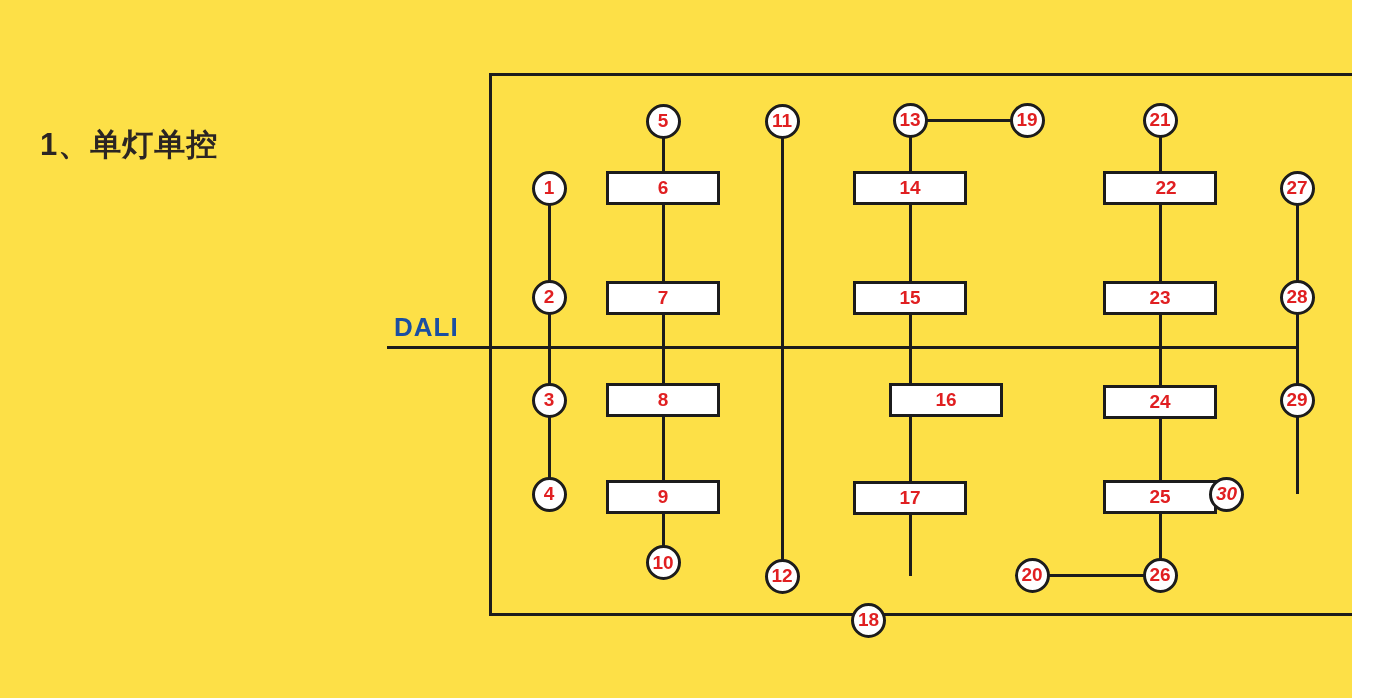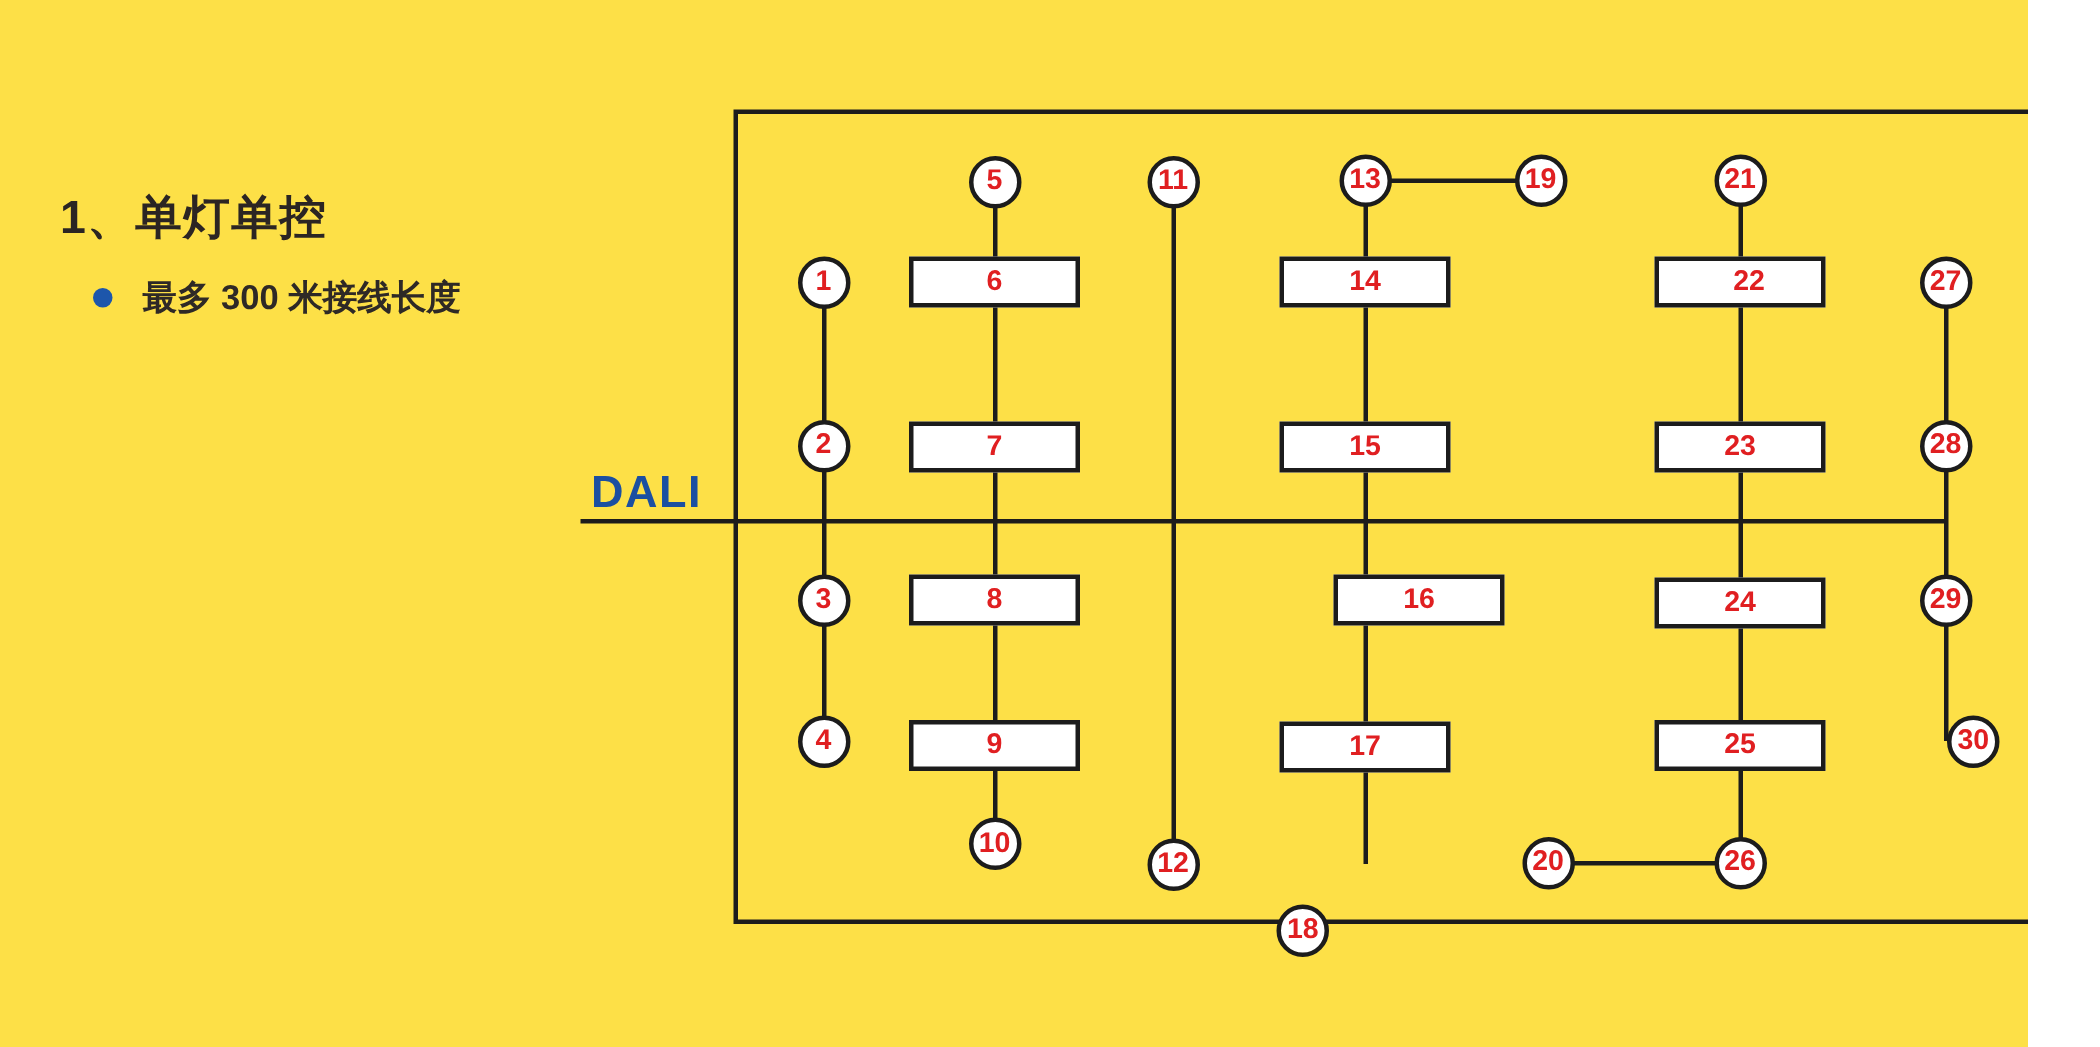--- a/index.html
+++ b/index.html
@@ -48,21 +48,21 @@
     height: 13px;
     border-radius: 50%;
     background: #1d56ab;
     margin-right: 20px;
     flex: 0 0 13px;
   }
   .dali-label {
     position: absolute;
     left: 394px;
     top: 312px;
-    font-size: 30px;
+    font-size: 26px;
     font-weight: 700;
     color: #1b4fa1;
     letter-spacing: 1px;
   }
   .frame {
     position: absolute;
     left: 489px;
     top: 73px;
     width: 879px;
     height: 543px;
@@ -109,24 +109,20 @@
   }
 </style>
 </head>
 <body>
 
 <div class="canvas">
 
   <div class="panel-title">1、单灯单控</div>
 
   <ul class="bullet-list">
-    <li class="bullet-item">
-      <span class="bullet-dot"></span>
-      <span>最多 300 米接线长度</span>
-    </li>
   </ul>
 
   <div class="dali-label">DALI</div>
 
   <div class="frame"></div>
 
   <div>
       <div class="wire" style="left: 387px; top: 345.5px; width: 910px; height: 3px;"></div>
       <div class="wire" style="left: 547.5px; top: 188px; width: 3px; height: 306px;"></div>
       <div class="wire" style="left: 661.5px; top: 121px; width: 3px; height: 455px;"></div>
@@ -158,16 +154,16 @@
       <div class="node-circle" style="left: 1014.5px; top: 557.5px;">20</div>
       <div class="node-circle" style="left: 1142.5px; top: 102.5px;">21</div>
       <div class="node-rect" style="left: 1103px; top: 171px; padding-left: 12px;">22</div>
       <div class="node-rect" style="left: 1103px; top: 281px;">23</div>
       <div class="node-rect" style="left: 1103px; top: 385px;">24</div>
       <div class="node-rect" style="left: 1103px; top: 480px;">25</div>
       <div class="node-circle" style="left: 1142.5px; top: 557.5px;">26</div>
       <div class="node-circle" style="left: 1279.5px; top: 170.5px;">27</div>
       <div class="node-circle" style="left: 1279.5px; top: 279.5px;">28</div>
       <div class="node-circle" style="left: 1279.5px; top: 382.5px;">29</div>
-      <div class="node-circle" style="left: 1298px; top: 476.5px;">30</div>
+      <div class="node-circle" style="left: 1209px; top: 476.5px; font-style: italic;">30</div>
     </div>
 
 </div>
 
 </body></html>

